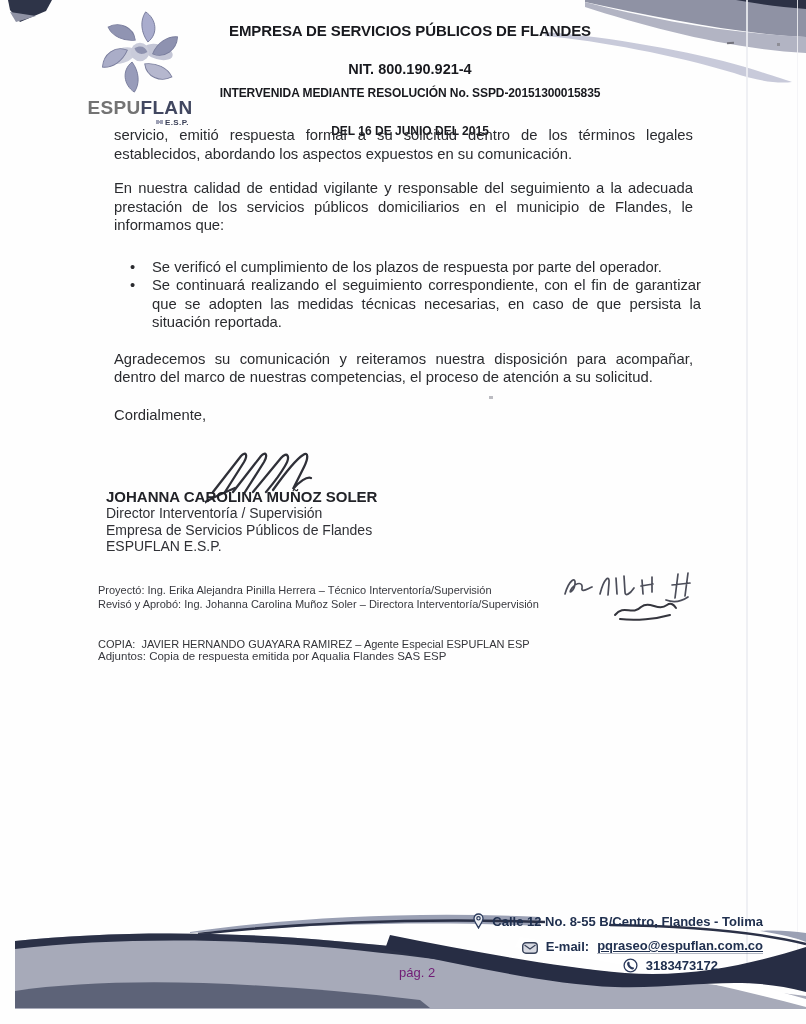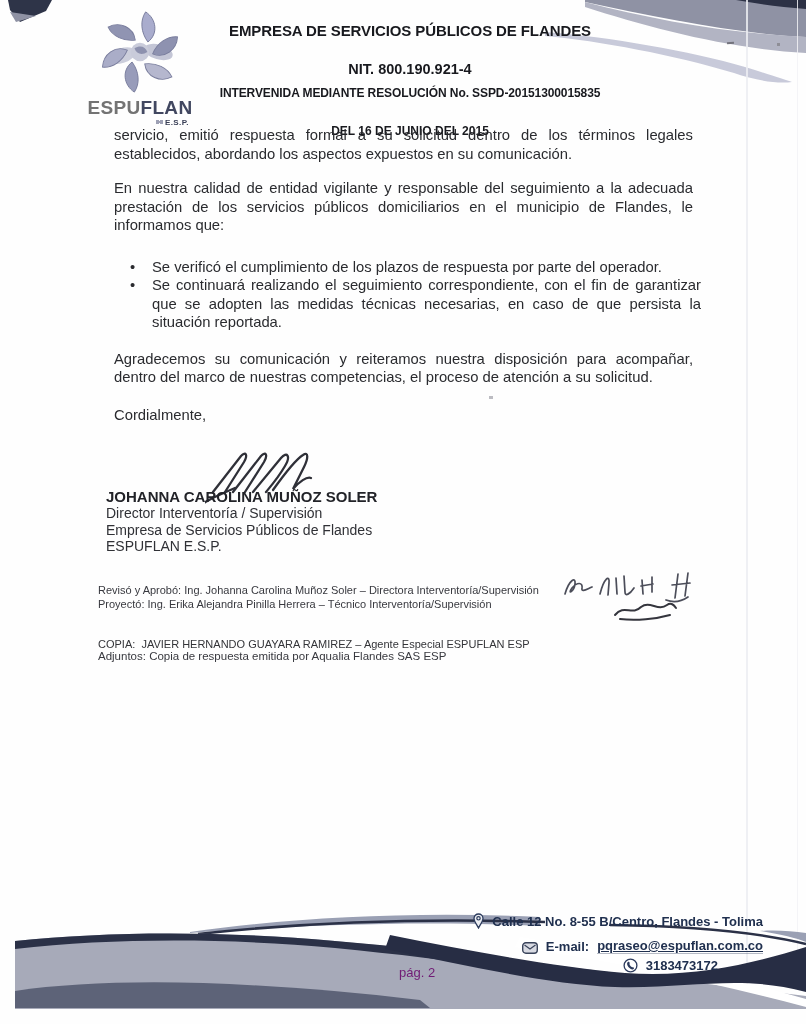--- a/index.html
+++ b/index.html
@@ -147,22 +147,22 @@
   </svg>
 
   <div class="sig-block">
     <div class="sig-name">JOHANNA CAROLINA MUÑOZ SOLER</div>
     <div class="sig-line">Director Interventoría / Supervisión</div>
     <div class="sig-line">Empresa de Servicios Públicos de Flandes</div>
     <div class="sig-line">ESPUFLAN E.S.P.</div>
   </div>
 
   <div class="footnotes">
+    <div>Proyectó: Ing. Erika Alejandra Pinilla Herrera – Técnico Interventoría/Supervisión</div>
     <div>Revisó y Aprobó: Ing. Johanna Carolina Muñoz Soler – Directora Interventoría/Supervisión</div>
-    <div>Proyectó: Ing. Erika Alejandra Pinilla Herrera – Técnico Interventoría/Supervisión</div>
   </div>
 
   <svg class="hand-initials" width="136" height="44" viewBox="0 0 136 44">
     <g fill="none" stroke="#4b4d59" stroke-width="1.7" stroke-linecap="round">
       <path d="M3,24 C7,10 14,6 13,14 C12,22 5,25 10,18 C15,12 21,12 20,18 C19,23 25,19 30,17"></path>
       <path d="M38,24 C42,8 48,4 47,13 L46,25"></path>
       <path d="M54,8 L55,24 M62,6 L63,22 C63,27 68,24 72,18"></path>
       <path d="M80,10 L81,24 M90,7 L90,22 M79,16 L91,14"></path>
       <path d="M104,30 C112,33 120,31 126,27"></path>
       <path d="M116,4 L113,28 M126,3 L123,26 M110,15 L128,13"></path>

